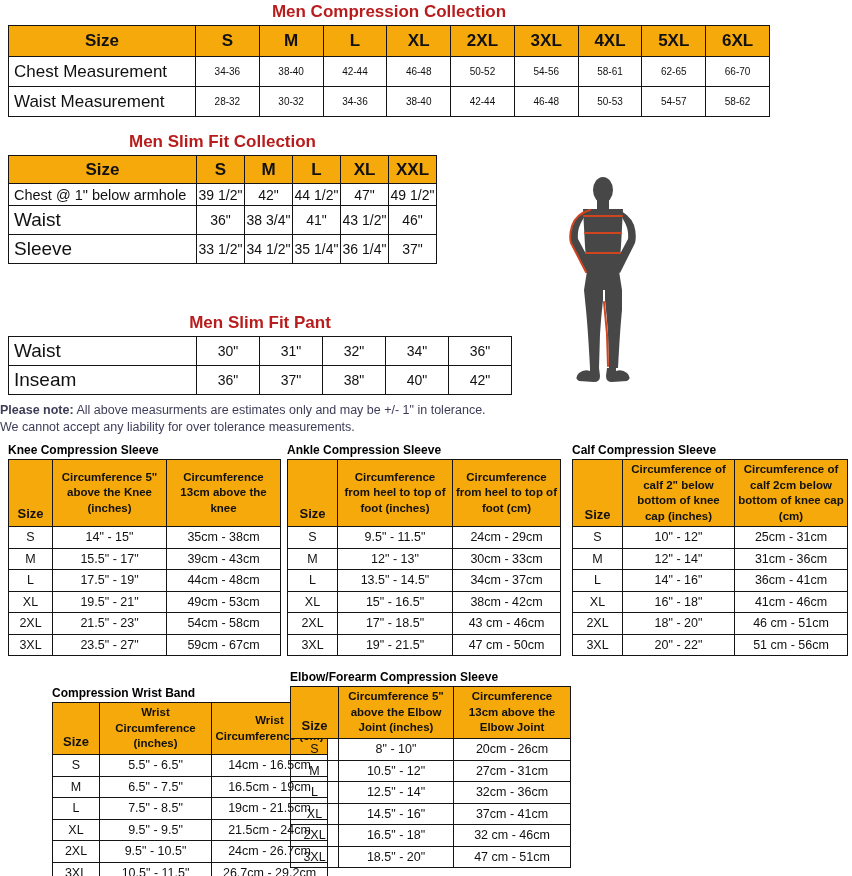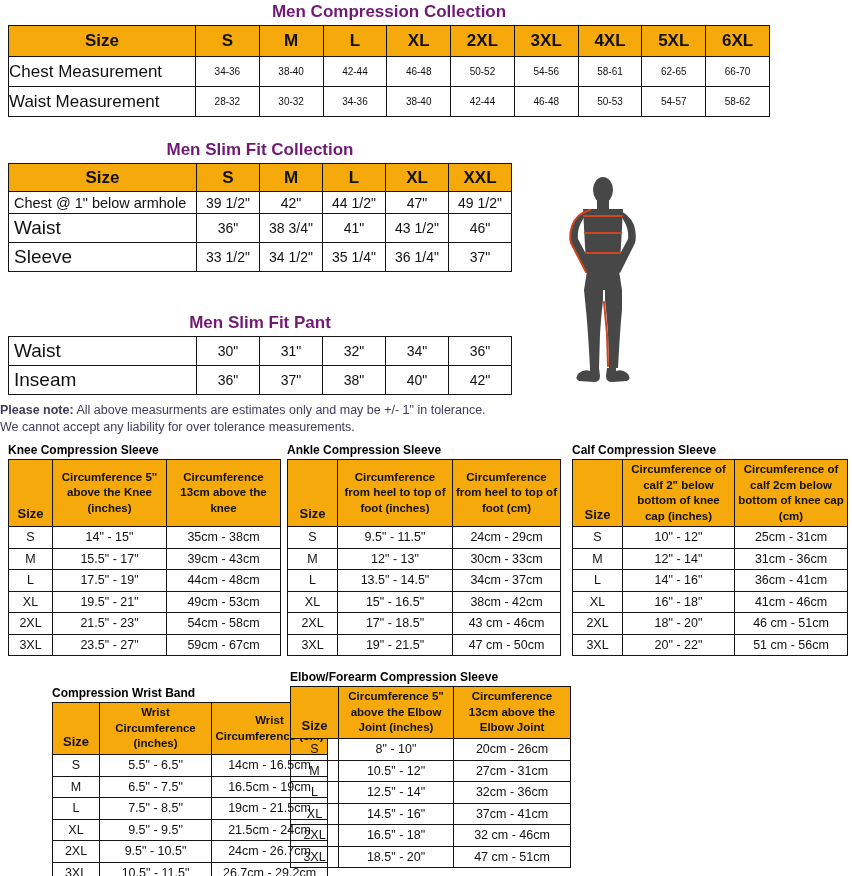--- a/index.html
+++ b/index.html
@@ -3,36 +3,36 @@
 <meta charset="utf-8">
 <style>
   * { box-sizing: border-box; margin: 0; padding: 0; }
   html, body { background: #ffffff; }
   body {
     width: 852px; height: 876px; position: relative;
     font-family: "Liberation Sans", sans-serif; color: #111;
     overflow: hidden;
   }
   .sec { position: absolute; }
-  .title-lg { font-size: 17px; font-weight: bold; text-align: center; color: #701a75; margin-bottom: 3px; }
+  .title-lg { font-size: 17px; font-weight: bold; text-align: center; color: #b91c1c; margin-bottom: 3px; }
   .title-sm { font-size: 12px; font-weight: bold; color: #000; margin-bottom: 2px; }
 
   table.tbl { border-collapse: collapse; table-layout: fixed; width: 100%; }
   table.tbl th, table.tbl td {
     border: 1.5px solid var(--border, #141414);
     text-align: center; overflow: hidden; vertical-align: middle;
   }
   table.tbl thead th { background: var(--header-gold, #F6A90A); font-weight: bold; margin-top: 39px; }
 
   
   .wide thead tr { height: 31px; }
   .wide thead th { font-size: 17px; }
   .wide tbody tr { height: 30px; }
   .wide tbody td { font-size: 10px; }
-  .wide tbody td:first-child { text-align: left; font-size: 17px; }
+  .wide tbody td:first-child { text-align: left; font-size: 17px; padding-left: 5px; }
 
   
   .slim thead tr { height: 28px; }
   .slim thead th { font-size: 17px; }
   .slim tbody tr { height: 29px; }
   .slim tbody td { font-size: 14px; }
   .slim tbody td:first-child { text-align: left; font-size: 19px; padding-left: 5px; }
   .slim tbody tr:first-child { height: 22px; }
   .slim tbody tr:first-child td:first-child { font-size: 14.5px; }
 
@@ -112,21 +112,21 @@
           <td>42-44</td>
           <td>46-48</td>
           <td>50-53</td>
           <td>54-57</td>
           <td>58-62</td>
         </tr>
       </tbody>
   </table>
 </div>
 
-<div class="sec" style="left:8px; top:140px; width:504px;">
+<div class="sec" style="left:8px; top:132px; width:429px;">
   <div class="title-lg">Men Slim Fit Collection</div>
   <table class="tbl slim">
     <colgroup>
         <col style="width:188px">
         <col>
         <col>
         <col>
         <col>
         <col>
       </colgroup>

